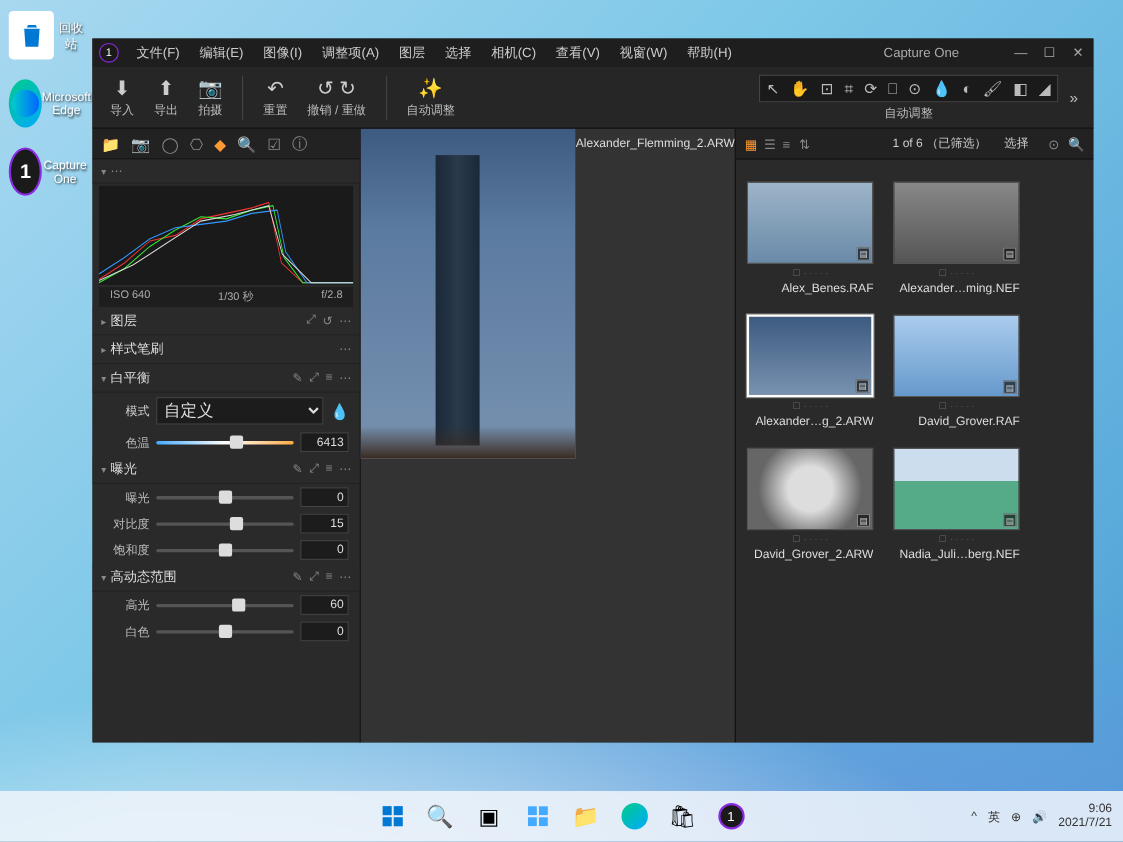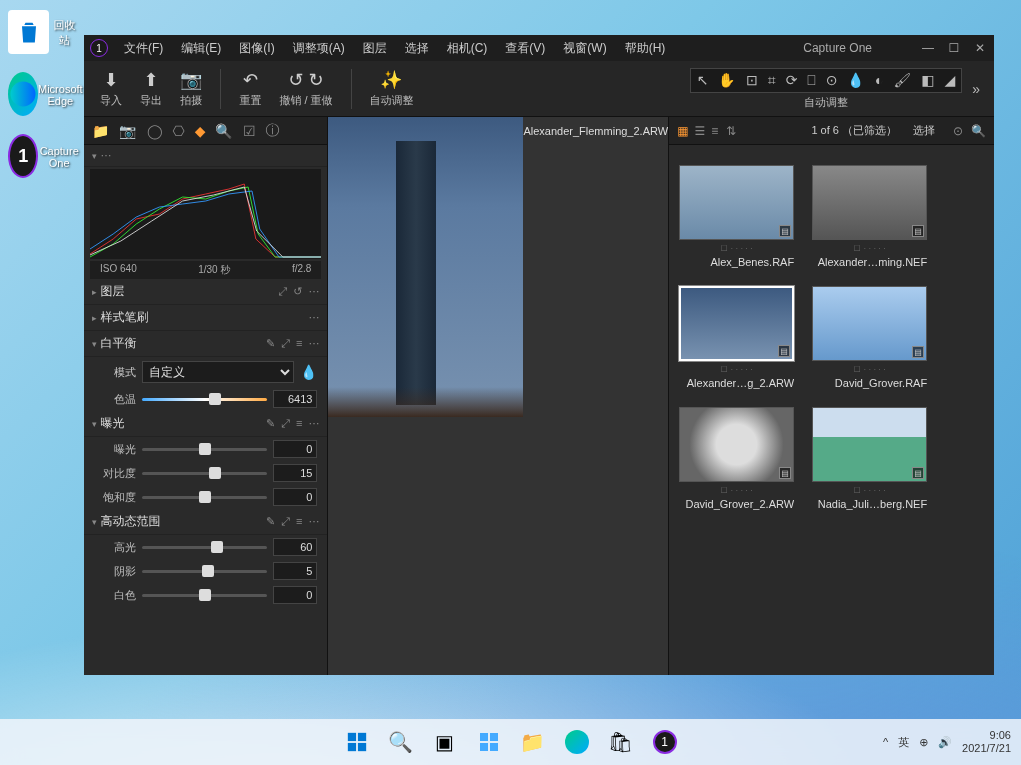--- a/index.html
+++ b/index.html
@@ -59,21 +59,21 @@
 .slider-row { display: flex; align-items: center; padding: 3px 10px; gap: 6px; }
 .slider-row .lbl { width: 42px; text-align: right; font-size: 11px; color: #bbb; }
 .slider-row .track { flex: 1; height: 3px; background: #555; position: relative; border-radius: 2px; }
 .slider-row .track.gradient-wb { background: linear-gradient(90deg, #4af, #fff, #fa4); }
 .slider-row .track.gradient-tint { background: linear-gradient(90deg, #4f4, #fff, #f4f); }
 .slider-row .thumb { position: absolute; top: -5px; width: 12px; height: 12px; background: #ddd; border-radius: 2px; transform: translateX(-50%); }
 .slider-row .val { width: 44px; text-align: right; background: #1c1c1c; padding: 2px 4px; font-size: 11px; color: #ddd; border: 1px solid #444; }
 
 .mode-row { display: flex; align-items: center; padding: 4px 10px; gap: 6px; }
 .mode-row .lbl { width: 42px; text-align: right; font-size: 11px; }
-.mode-row select { flex: 1; background: #1c1c1c; color: #ddd; border: 1px solid #444; padding: 2px; font-size: 12px; }
+.mode-row select { flex: 1; background: #1c1c1c; color: #ddd; border: 1px solid #444; padding: 2px; font-size: 15px; }
 .mode-row .picker { font-size: 14px; color: #bbb; cursor: pointer; }
 
 
 .center { flex: 1; background: #333; display: flex; flex-direction: row; align-items: flex-start; justify-content: center; }
 .viewer-img { width: 195px; height: 300px; background: linear-gradient(180deg, #3d5a80 0%, #5b7aa0 30%, #7892b0 100%); position: relative; overflow: hidden; }
 .tower { position: absolute; left: 45%; top: 8%; width: 40px; height: 88%; background: linear-gradient(90deg, #1a2838, #2a3a4a, #1a2838); transform: translateX(-50%); }
 .viewer-name { margin-top: 8px; font-size: 11px; color: #ddd; }
 
 
 .right { width: 400px; background: #2a2a2a; border-left: 1px solid #111; display: flex; flex-direction: column; }
@@ -336,27 +336,20 @@
           </div>
       </div>
       <div class="slider-row">
           <span class="lbl">高光</span>
           <div class="track">
             <div class="thumb" style="left:60%"></div>
           </div>
           <span class="val">60</span>
         </div>
       <div class="slider-row">
-          <span class="lbl">阴影</span>
-          <div class="track">
-            <div class="thumb" style="left:53%"></div>
-          </div>
-          <span class="val">5</span>
-        </div>
-      <div class="slider-row">
           <span class="lbl">白色</span>
           <div class="track">
             <div class="thumb" style="left:50%"></div>
           </div>
           <span class="val">0</span>
         </div>
     </div>
 
     <div class="center">
       <div class="viewer-img">

